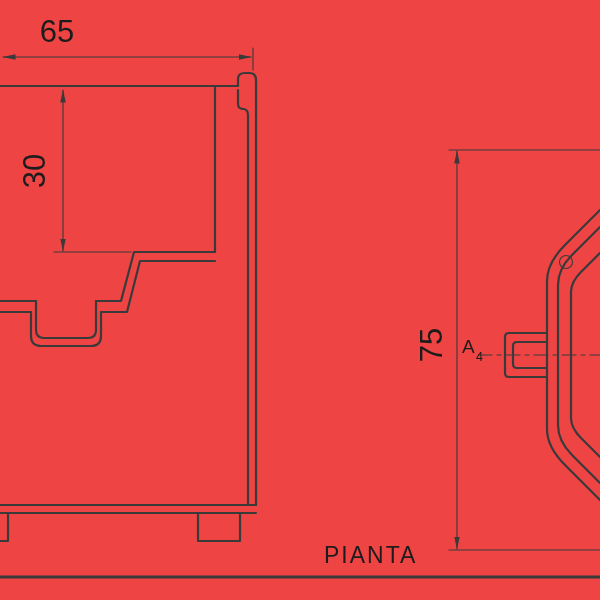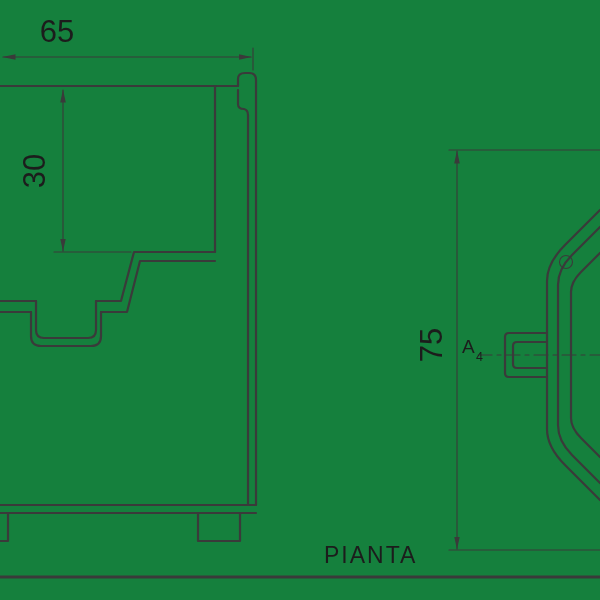--- a/index.html
+++ b/index.html
@@ -1,16 +1,16 @@
 <!DOCTYPE html>
 <html><head>
 <meta charset="utf-8">
 <style>
   html,body{margin:0;padding:0;background:#fff;}
-  #canvas{width:600px;height:600px;position:relative;background:#15803d;overflow:hidden;}
+  #canvas{width:600px;height:600px;position:relative;background:#ef4444;overflow:hidden;}
   svg{display:block;}
   svg path, svg circle, svg line{fill:none;stroke-linecap:round;stroke-linejoin:round;}
   .outline{stroke-width:2.2;}
   .thin{stroke-width:1.1;}
   .center{stroke-width:1.1;stroke-dasharray:14 5 4 5;}
   .ground{stroke-width:3.2;}
   svg text{stroke:none;fill:#1c1c1c;font-family:"Liberation Sans", sans-serif;}
   .dim-text{font-size:31px;}
   .marker-text{font-size:19px;}
   .marker-sub{font-size:12.5px;}

